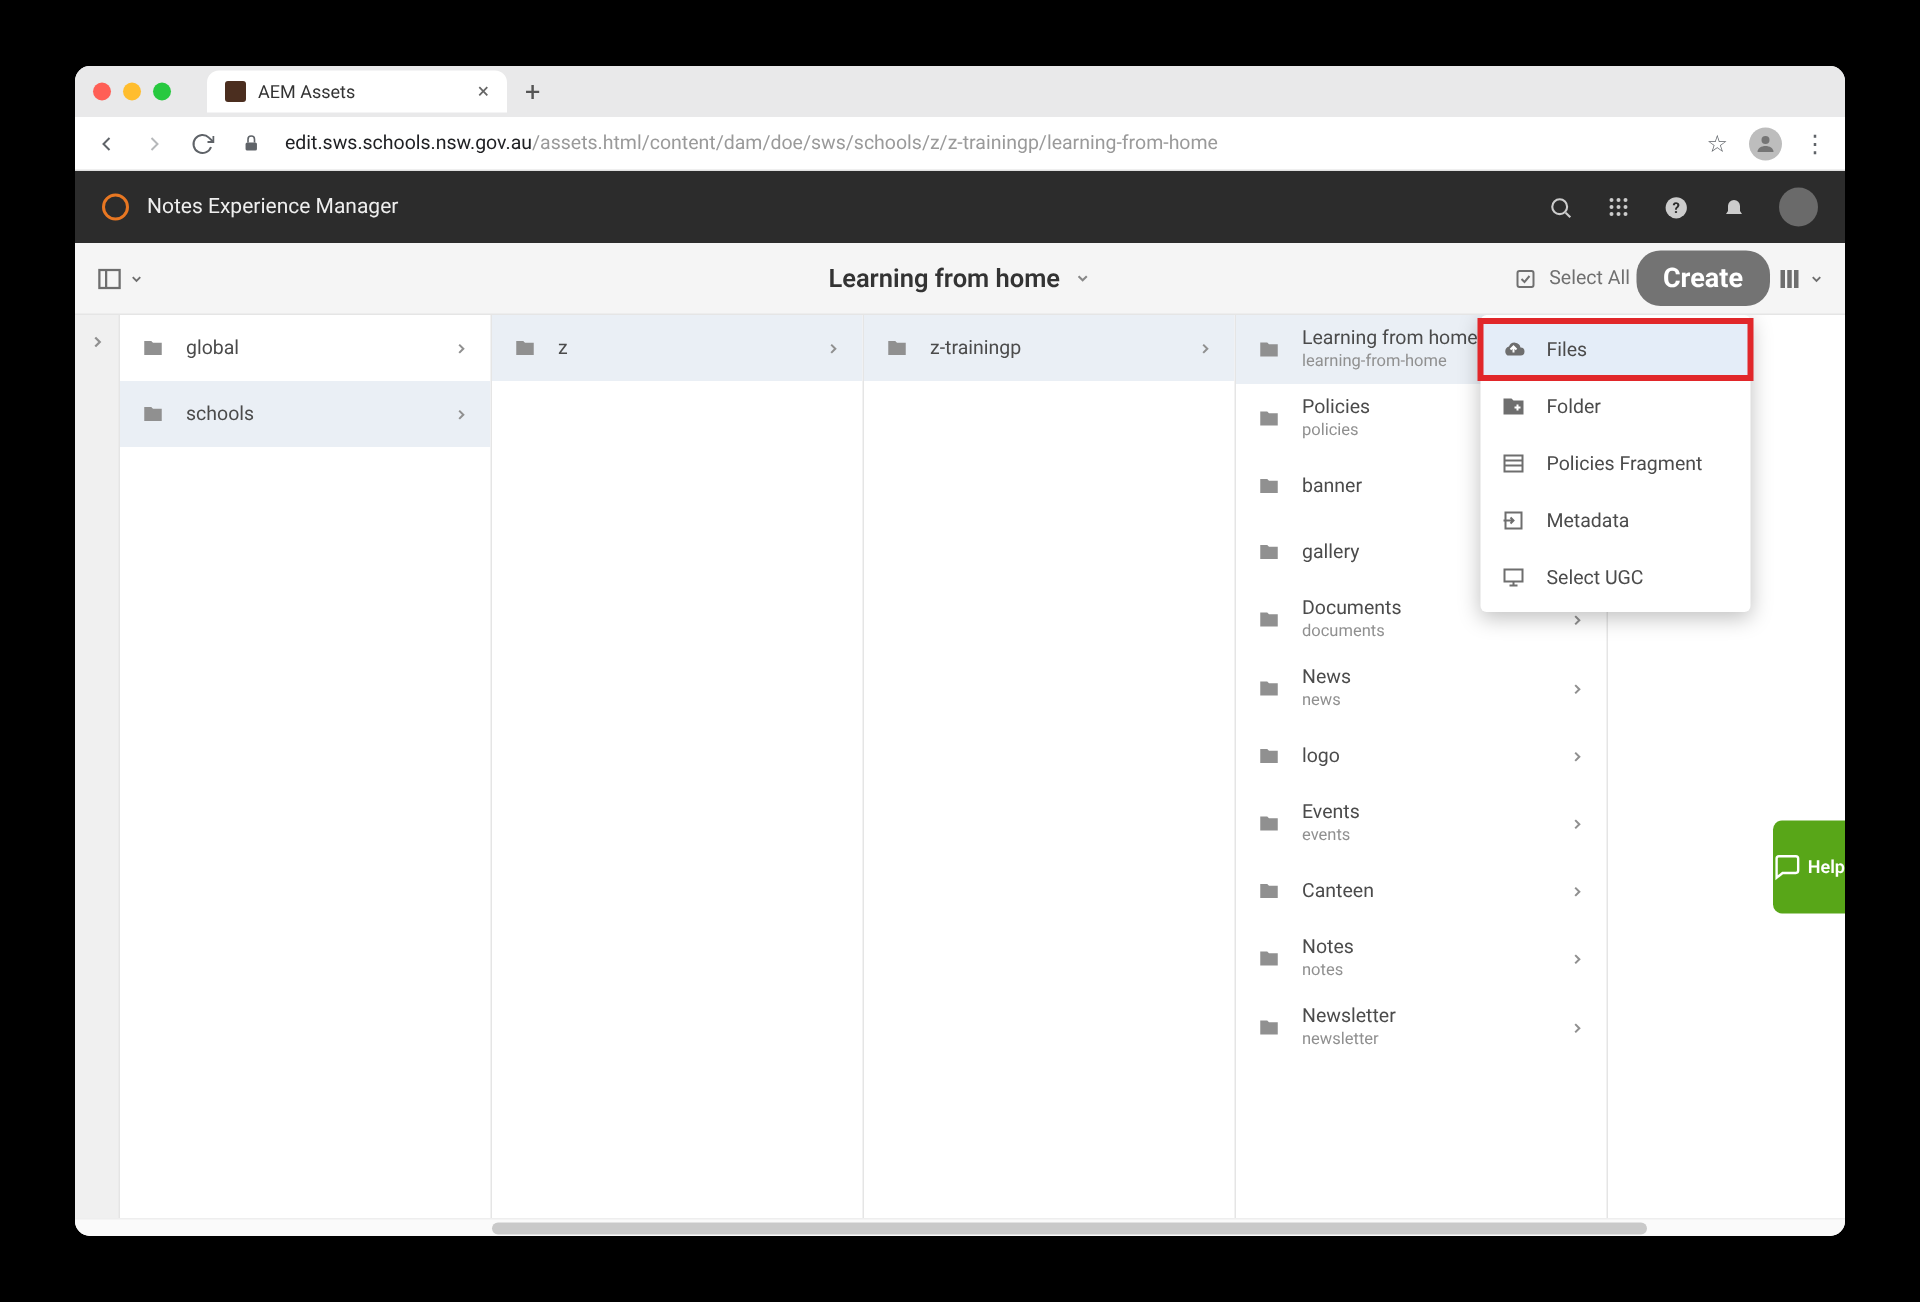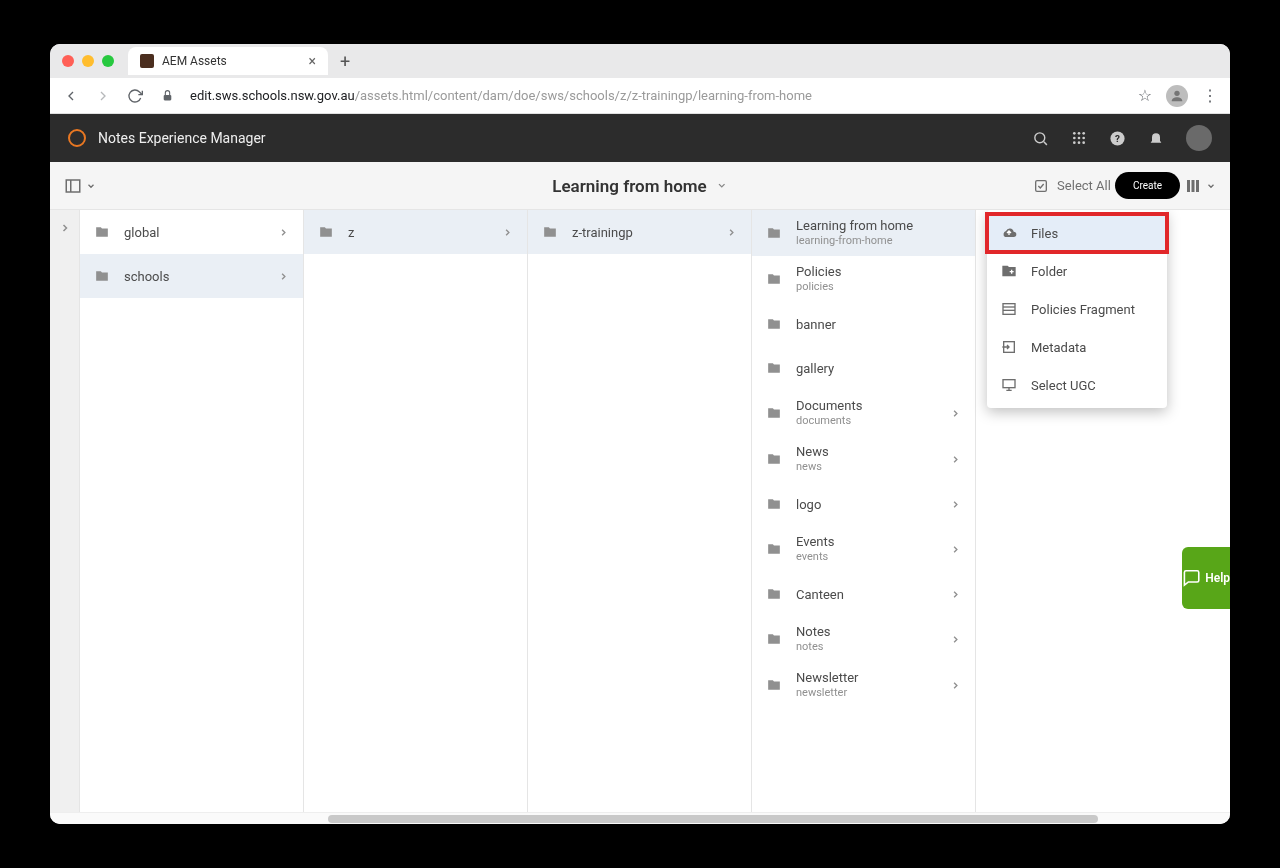--- a/index.html
+++ b/index.html
@@ -2,44 +2,44 @@
 <html><head>
 <meta charset="utf-8">
 <style>
 *{box-sizing:border-box;margin:0;padding:0;font-family:-apple-system,BlinkMacSystemFont,"Segoe UI",Roboto,sans-serif}
 body{background:#000;display:flex;align-items:center;justify-content:center;height:100vh}
 .window{width:1180px;height:780px;background:#fff;border-radius:10px;overflow:hidden;display:flex;flex-direction:column;position:relative;box-shadow:0 20px 60px rgba(0,0,0,.5)}
 .titlebar{height:34px;background:#e9e9ea;display:flex;align-items:center;padding:0 12px;flex-shrink:0}
 .traffic{display:flex;gap:8px}
 .dot{width:12px;height:12px;border-radius:50%}
 .dot.r{background:#ff5f56}.dot.y{background:#ffbd2e}.dot.g{background:#27c93f}
-.tab{background:#fff;border-radius:8px 8px 0 0;height:28px;display:flex;align-items:center;padding:0 12px;margin-left:14px;font-size:12px;color:#333;gap:8px;min-width:200px}
+.tab{background:#fff;border-radius:8px 8px 0 0;height:28px;display:flex;align-items:center;padding:0 12px;margin-left:24px;font-size:12px;color:#333;gap:8px;min-width:200px}
 .tab .fav{width:14px;height:14px;background:#4b2e1f;border-radius:2px;display:inline-block}
 .tab .x{color:#666;font-size:14px;margin-left:auto}
 .plusb{margin-left:12px;color:#555;font-size:18px}
 .addrbar{height:36px;display:flex;align-items:center;padding:0 12px;gap:14px;border-bottom:1px solid #e0e0e0;flex-shrink:0;background:#fff}
 .nav-ic{width:18px;color:#5f6368;display:flex;justify-content:center}
 .url{font-size:13px;color:#202124;flex:1}
 .url .path{color:#9a9a9a}
 .urlend{display:flex;gap:14px;color:#5f6368;align-items:center}
 .avatar-sm{width:22px;height:22px;border-radius:50%;background:#bdbdbd;display:flex;align-items:center;justify-content:center}
 .aem-head{background:#2c2c2c;height:48px;display:flex;align-items:center;padding:0 18px;flex-shrink:0;color:#eee;font-size:14px}
 .aem-head .logo{width:18px;height:18px;border:2px solid #e87722;border-radius:50%;margin-right:12px}
 .aem-head .right{margin-left:auto;display:flex;gap:22px;align-items:center;color:#ccc}
 .userc{width:26px;height:26px;border-radius:50%;background:#6a6a6a}
 .toolbar{height:48px;background:#f5f5f5;display:flex;align-items:center;padding:0 14px;flex-shrink:0;border-bottom:1px solid #e5e5e5}
 .tl-ic{display:flex;align-items:center;gap:4px;color:#6e6e6e}
 .title{position:absolute;left:50%;transform:translateX(-50%);font-size:17px;font-weight:600;color:#333;display:flex;align-items:center;gap:10px}
 .title .chev{color:#888;font-size:12px}
 .toolbar .r{margin-left:auto;display:flex;align-items:center;gap:4px}
 .selall{display:flex;align-items:center;gap:8px;font-size:13px;color:#707070}
-.create{background:#000000;color:#fff;border:none;padding:8px 18px;border-radius:16px;font-size:10px;font-weight:400}
+.create{background:#737373;color:#fff;border:none;padding:8px 18px;border-radius:16px;font-size:18px;font-weight:700}
 .columns{flex:1;display:flex;overflow:hidden;background:#fff;position:relative}
 .lead{width:30px;background:#f0f0f0;display:flex;align-items:flex-start;padding-top:12px;justify-content:center;border-right:1px solid #e5e5e5}
-.col{width:224px;border-right:1px solid #e5e5e5;overflow-y:auto}
+.col{width:248px;border-right:1px solid #e5e5e5;overflow-y:auto}
 .row{height:44px;display:flex;align-items:center;padding:0 14px;font-size:13px;color:#4b4b4b;gap:14px;cursor:pointer}
 .row .fic{color:#909090;width:16px}
 .row .ch{margin-left:auto;color:#909090}
 .row.sel{background:#eaeff5}
 .row2{height:46px;display:flex;align-items:center;padding:0 14px;gap:14px;cursor:pointer}
 .row2 .lbl{font-size:13px;color:#4b4b4b;line-height:1.1}
 .row2 .sub{font-size:11px;color:#909090}
 .row2 .ch{margin-left:auto;color:#909090}
 .row2.sel{background:#eaeff5}
 .menu{position:absolute;top:0;right:63px;width:180px;background:#fff;box-shadow:0 4px 14px rgba(0,0,0,.25);border-radius:4px;z-index:5;padding:4px 0}

